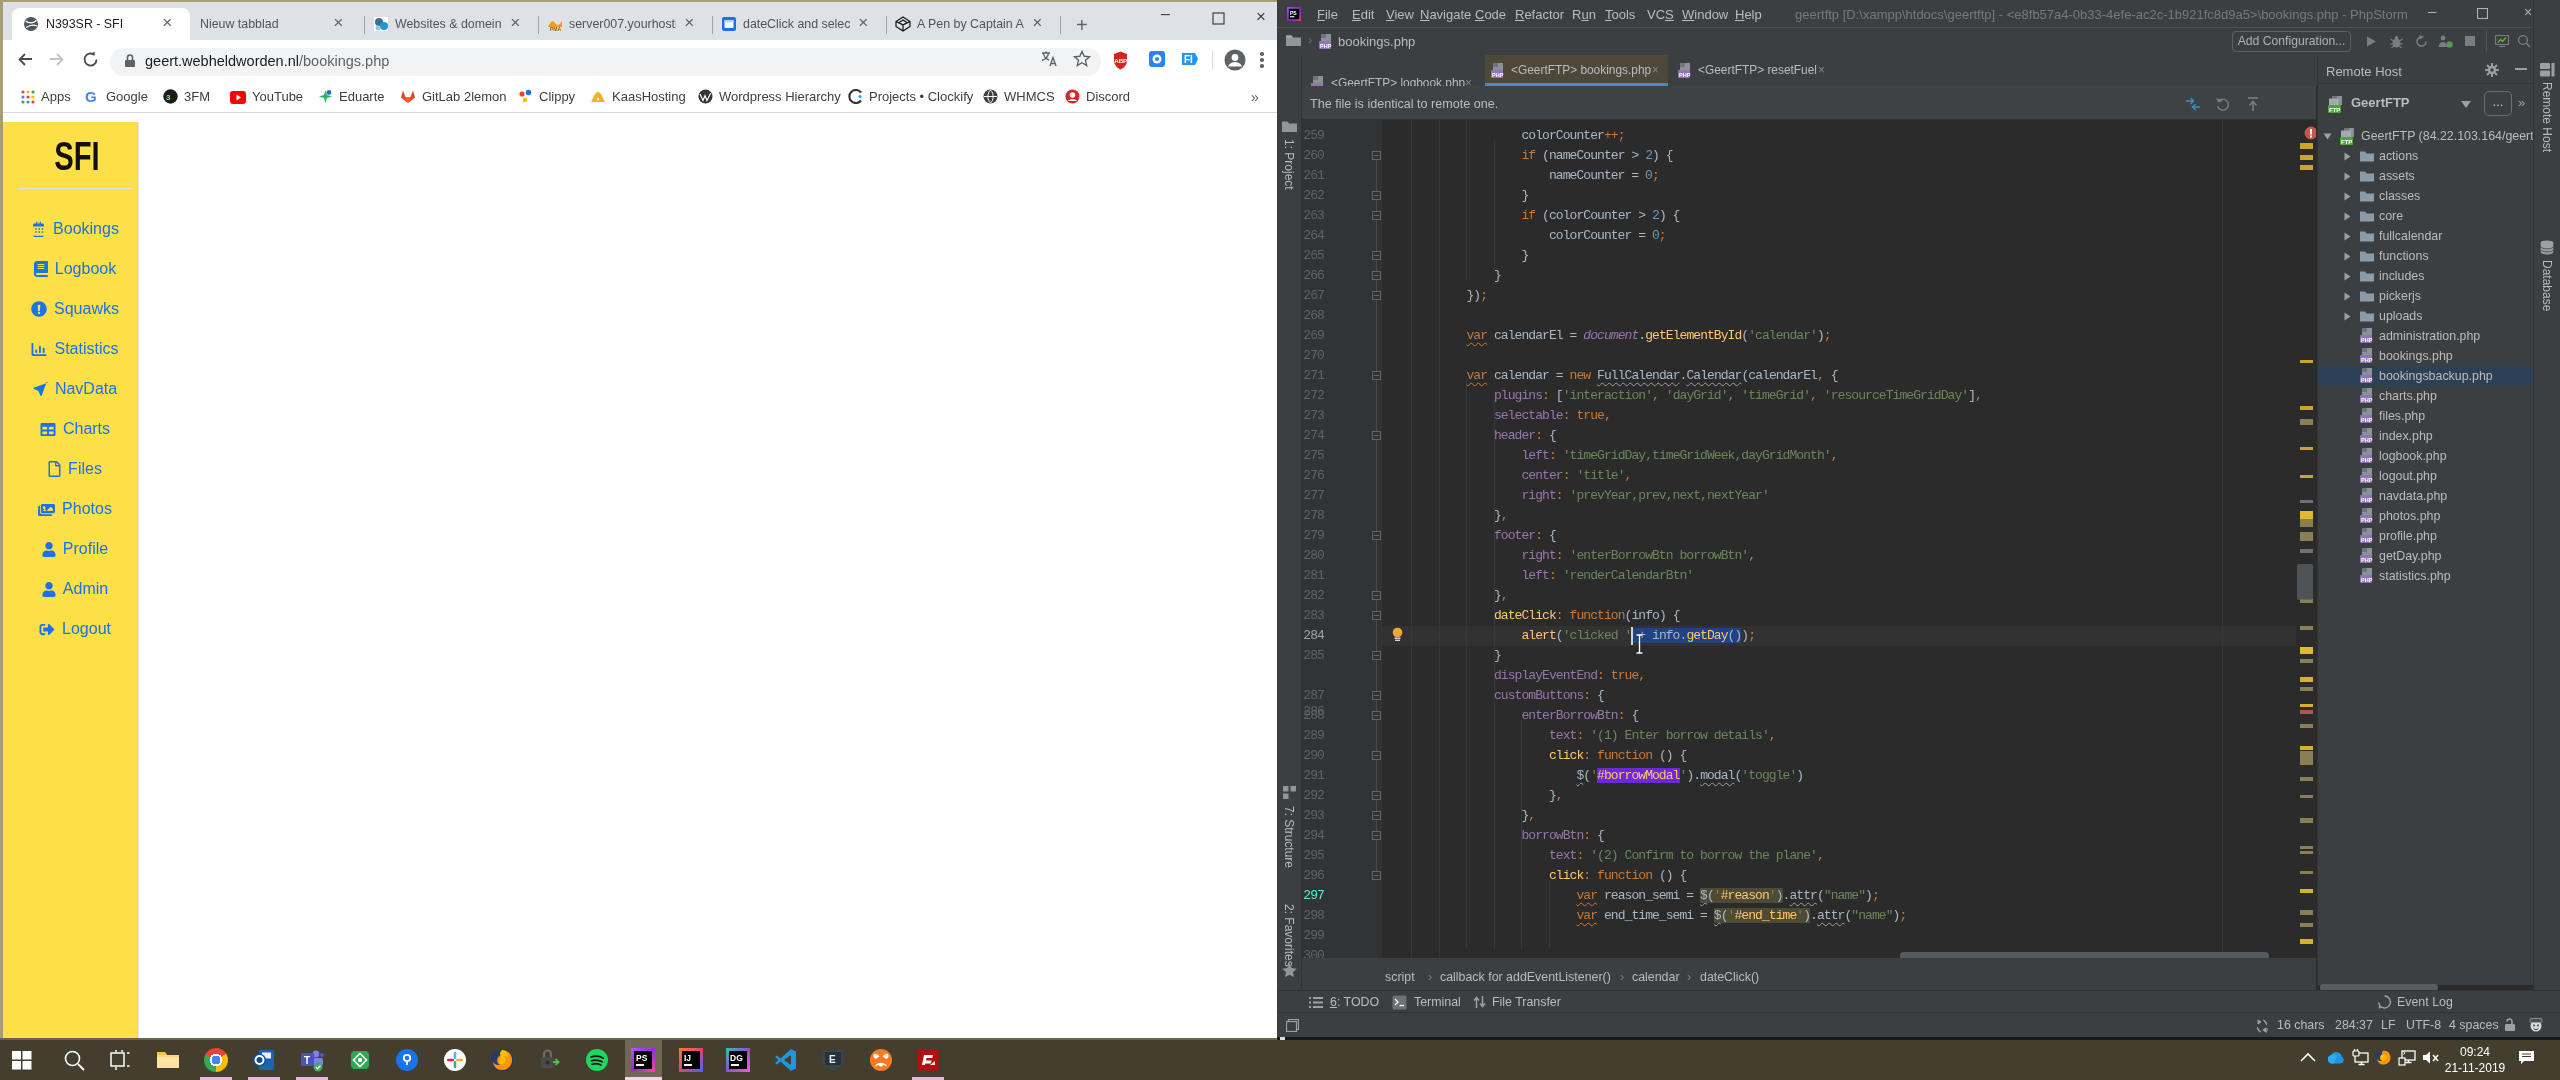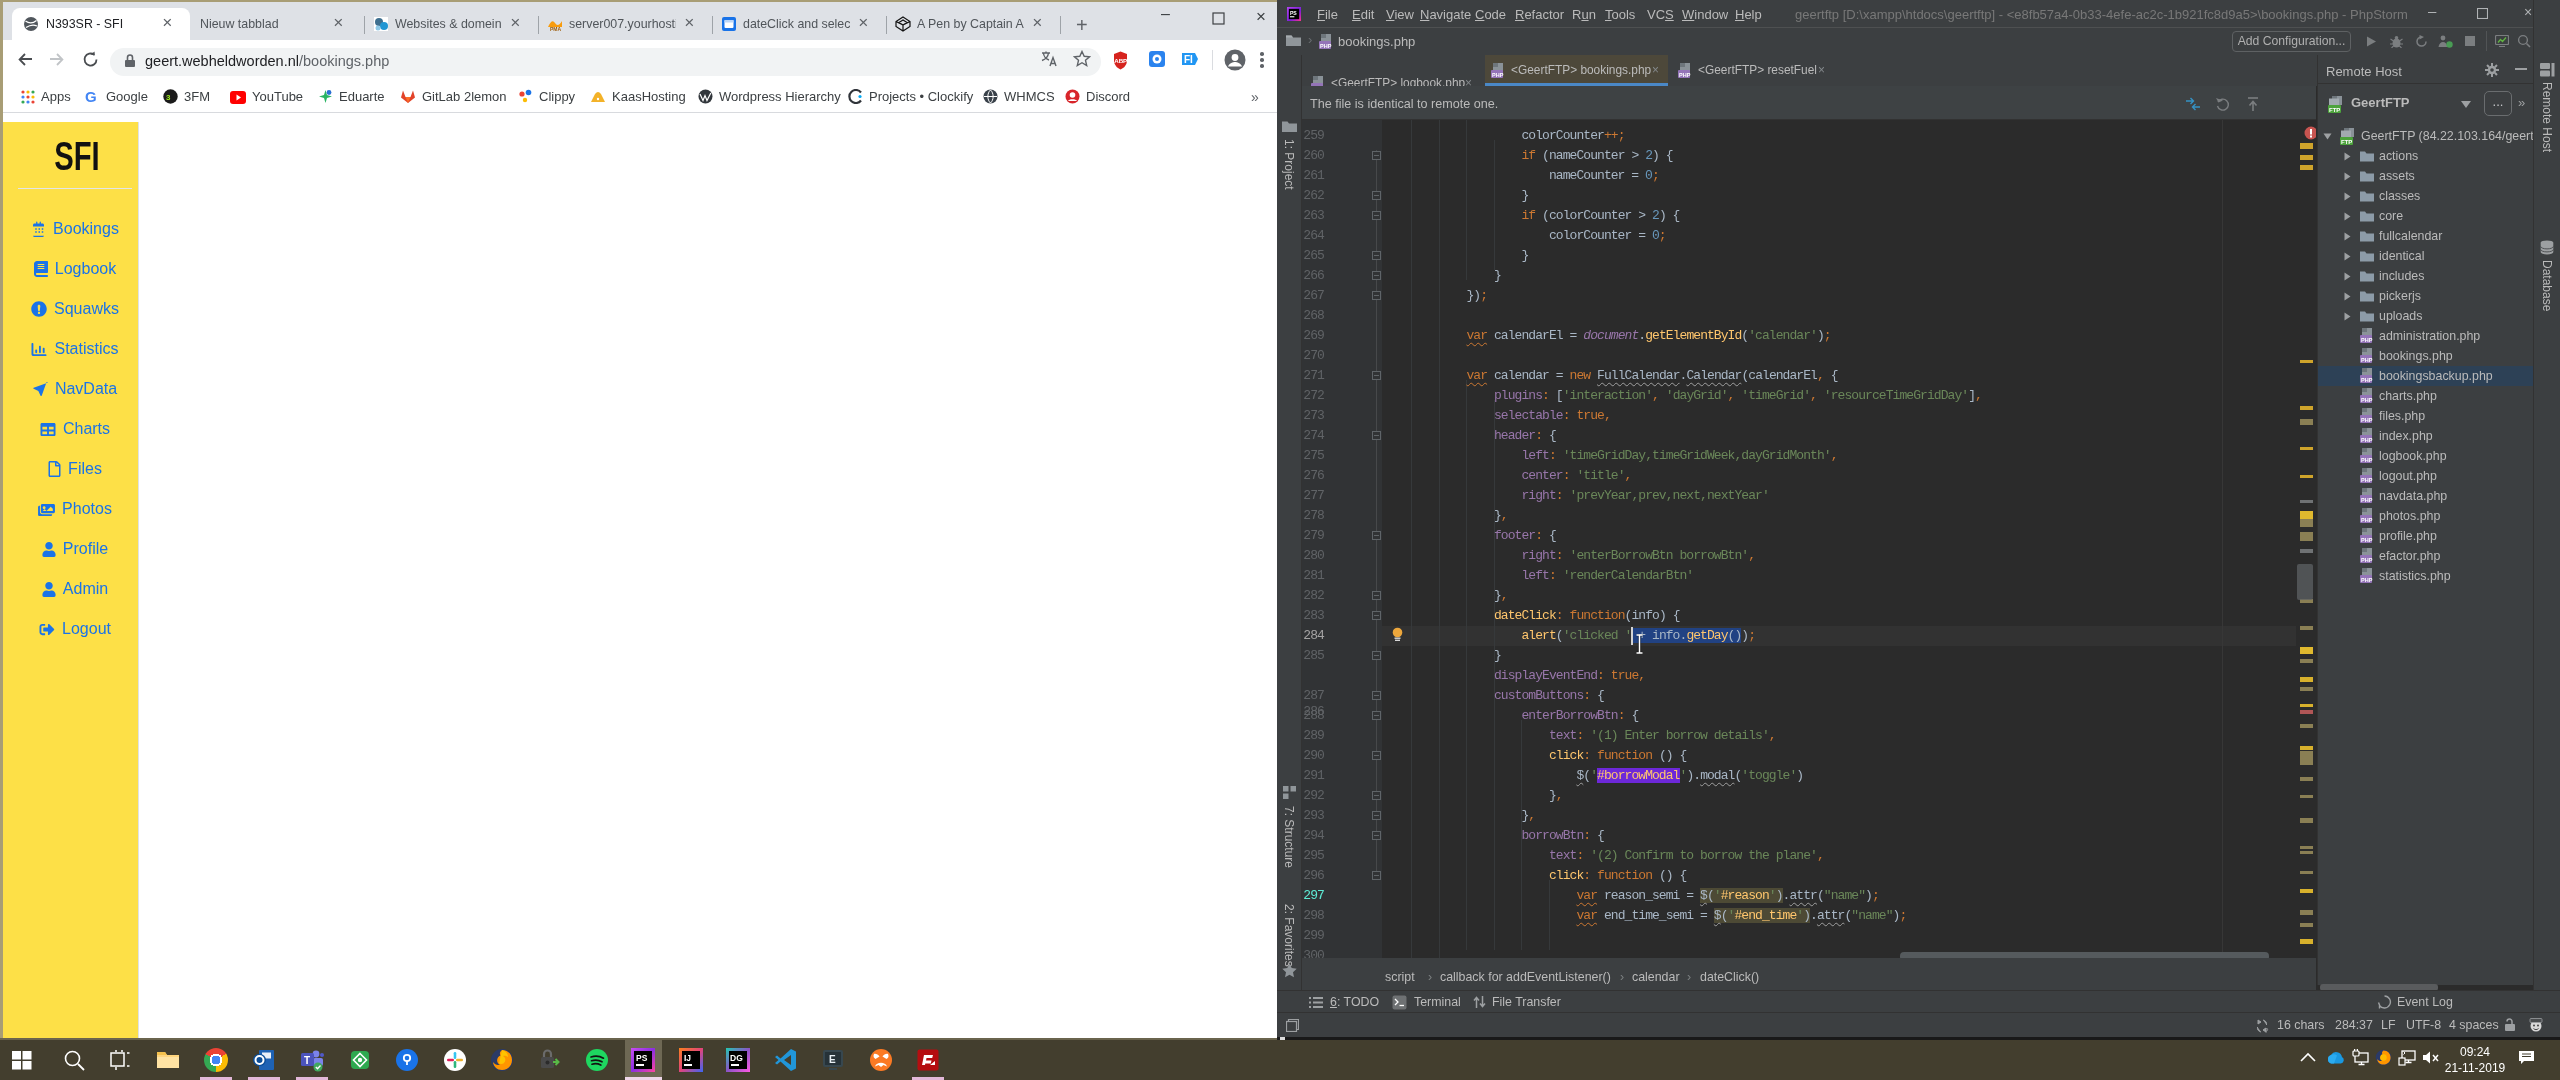--- a/index.html
+++ b/index.html
@@ -743,21 +743,21 @@
           </svg>
           <span style="position:absolute;left:61px;top:0;">fullcalendar</span>
         </div>
         <div class="trow" style="top:191px;">
           <svg style="position:absolute;left:26px;top:6px;" width="7" height="9" viewBox="0 0 7 9">
             <path d="M0.5 0.5 L6.5 4.5 L0.5 8.5 Z" fill="#9da0a2"></path>
           </svg>
           <svg style="position:absolute;left:42px;top:4px;" width="14" height="12" viewBox="0 0 14 12">
             <path d="M0 1.5 L5 1.5 L6.5 3.5 L14 3.5 L14 11.5 L0 11.5 Z" fill="#8c9ba8"></path>
           </svg>
-          <span style="position:absolute;left:61px;top:0;">identical</span>
+          <span style="position:absolute;left:61px;top:0;">functions</span>
         </div>
         <div class="trow" style="top:211px;">
           <svg style="position:absolute;left:26px;top:6px;" width="7" height="9" viewBox="0 0 7 9">
             <path d="M0.5 0.5 L6.5 4.5 L0.5 8.5 Z" fill="#9da0a2"></path>
           </svg>
           <svg style="position:absolute;left:42px;top:4px;" width="14" height="12" viewBox="0 0 14 12">
             <path d="M0 1.5 L5 1.5 L6.5 3.5 L14 3.5 L14 11.5 L0 11.5 Z" fill="#8c9ba8"></path>
           </svg>
           <span style="position:absolute;left:61px;top:0;">includes</span>
         </div>
@@ -878,21 +878,21 @@
           </svg>
           <span style="position:absolute;left:61px;top:0;">profile.php</span>
         </div>
         <div class="trow" style="top:491px;">
           <svg style="position:absolute;left:42px;top:2px;" width="14" height="15" viewBox="0 0 14 15">
             <rect x="2" y="0" width="10" height="10" fill="#8a9298"></rect>
             <rect x="2" y="0" width="5" height="4" fill="#6e767c"></rect>
             <rect x="0" y="7" width="12" height="8" rx="1" fill="#9474b8"></rect>
             <text x="1" y="13.5" font-size="5.5" fill="#fff" font-weight="bold">PHP</text>
           </svg>
-          <span style="position:absolute;left:61px;top:0;">efactor.php</span>
+          <span style="position:absolute;left:61px;top:0;">getDay.php</span>
         </div>
         <div class="trow" style="top:511px;">
           <svg style="position:absolute;left:42px;top:2px;" width="14" height="15" viewBox="0 0 14 15">
             <rect x="2" y="0" width="10" height="10" fill="#8a9298"></rect>
             <rect x="2" y="0" width="5" height="4" fill="#6e767c"></rect>
             <rect x="0" y="7" width="12" height="8" rx="1" fill="#9474b8"></rect>
             <text x="1" y="13.5" font-size="5.5" fill="#fff" font-weight="bold">PHP</text>
           </svg>
           <span style="position:absolute;left:61px;top:0;">statistics.php</span>
         </div>

